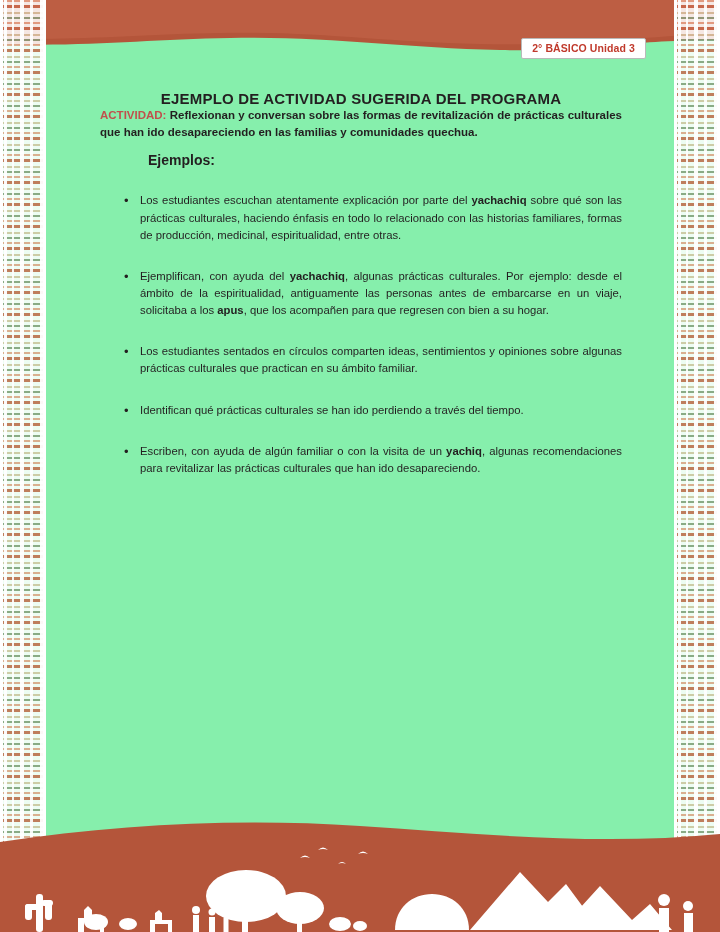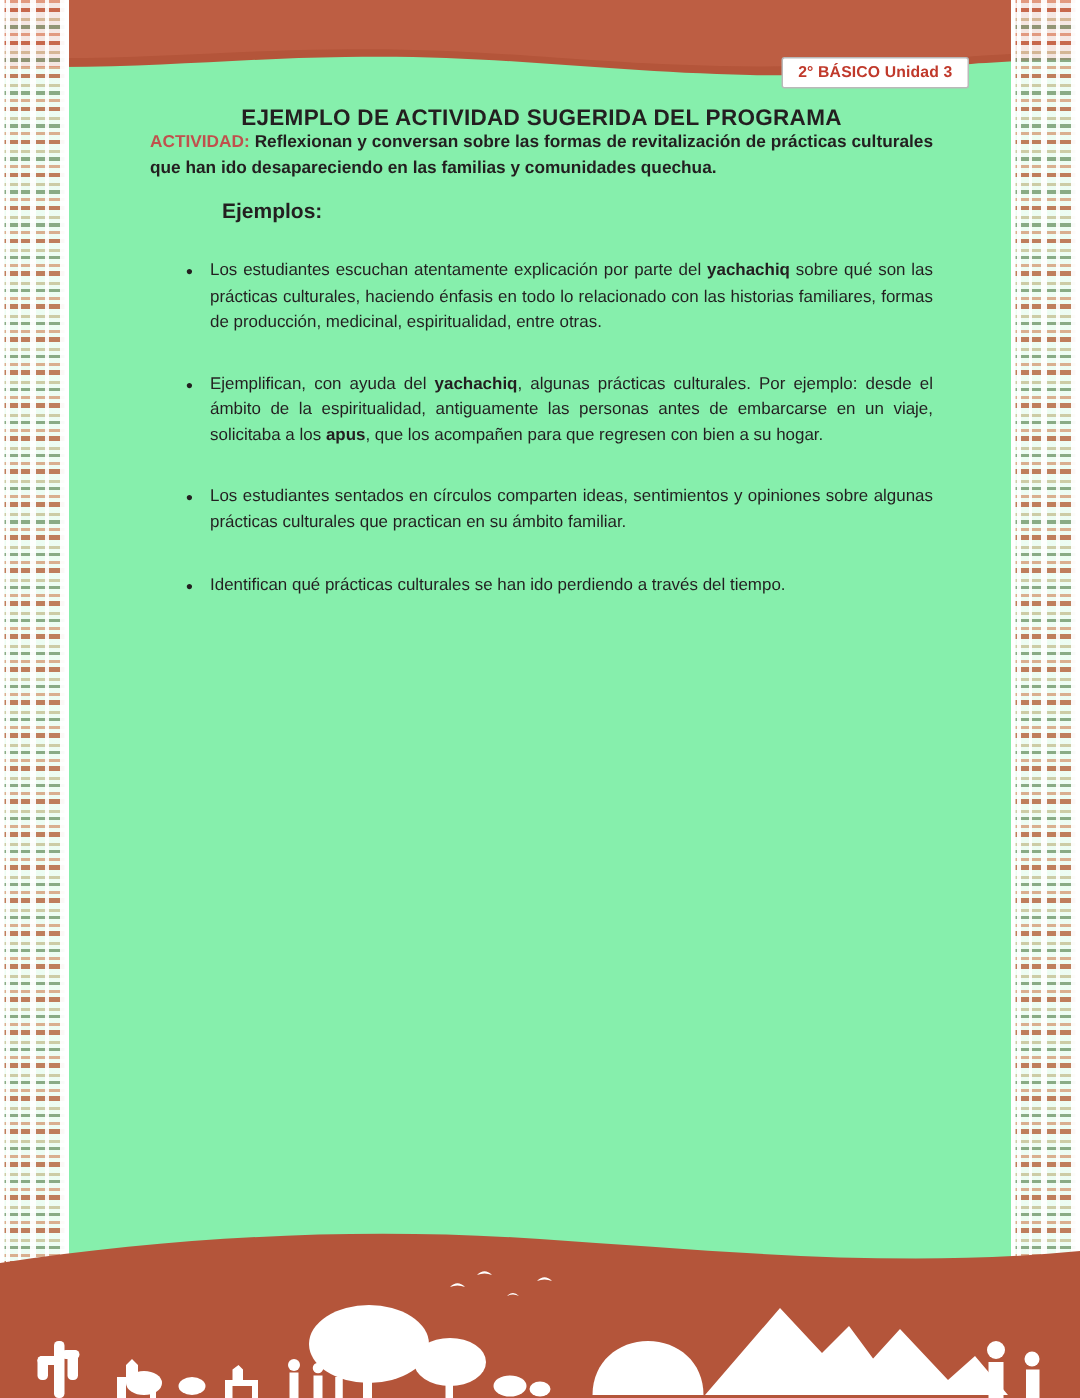--- a/index.html
+++ b/index.html
@@ -105,21 +105,21 @@
     color: #c0392b;
     font-weight: bold;
     letter-spacing: 0.1px;
     white-space: nowrap;
   }
 
   
   .content {
     position: absolute;
     left: 100px;
-    top: 60px;
+    top: 80px;
     width: 522px;
   }
 
   .doc-title {
     text-align: center;
     font-size: 15px;
     font-weight: bold;
     color: #231f20;
     letter-spacing: 0.2px;
     margin: 10px 0 0 0;
@@ -231,20 +231,21 @@
       <span class="activity-text">Reflexionan y conversan sobre las formas de revitalización de prácticas culturales que han ido desapareciendo en las familias y comunidades quechua.</span>
     </div>
 
     <div class="examples-label">Ejemplos:</div>
 
     <ul class="examples" id="examples-list">
         <li><span>Los estudiantes escuchan atentamente explicación por parte del </span><b>yachachiq</b><span> sobre qué son las prácticas culturales, haciendo énfasis en todo lo relacionado con las historias familiares, formas de producción, medicinal, espiritualidad, entre otras.</span></li>
         <li><span>Ejemplifican, con ayuda del </span><b>yachachiq</b><span>, algunas prácticas culturales. Por ejemplo: desde el ámbito de la espiritualidad, antiguamente las personas antes de embarcarse en un viaje, solicitaba a los </span><b>apus</b><span>, que los acompañen para que regresen con bien a su hogar.</span></li>
         <li><span>Los estudiantes sentados en círculos comparten ideas, sentimientos y opiniones sobre algunas prácticas culturales que practican en su ámbito familiar.</span></li>
         <li><span>Identifican qué prácticas culturales se han ido perdiendo a través del tiempo.</span></li>
+        <li><span>Escriben, con ayuda de algún familiar o con la visita de un </span><b>yachiq</b><span>, algunas recomendaciones para revitalizar las prácticas culturales que han ido desapareciendo.</span></li>
       </ul>
 
   </div>
 
   <div class="bottom-band">
     <svg width="720" height="120" viewBox="0 0 720 120" xmlns="http://www.w3.org/2000/svg">
       <path d="M0,30 C120,12 240,6 360,14 C480,22 600,34 720,22 L720,120 L0,120 Z" fill="#b4553a"></path>
 
       <g fill="#ffffff">
 

